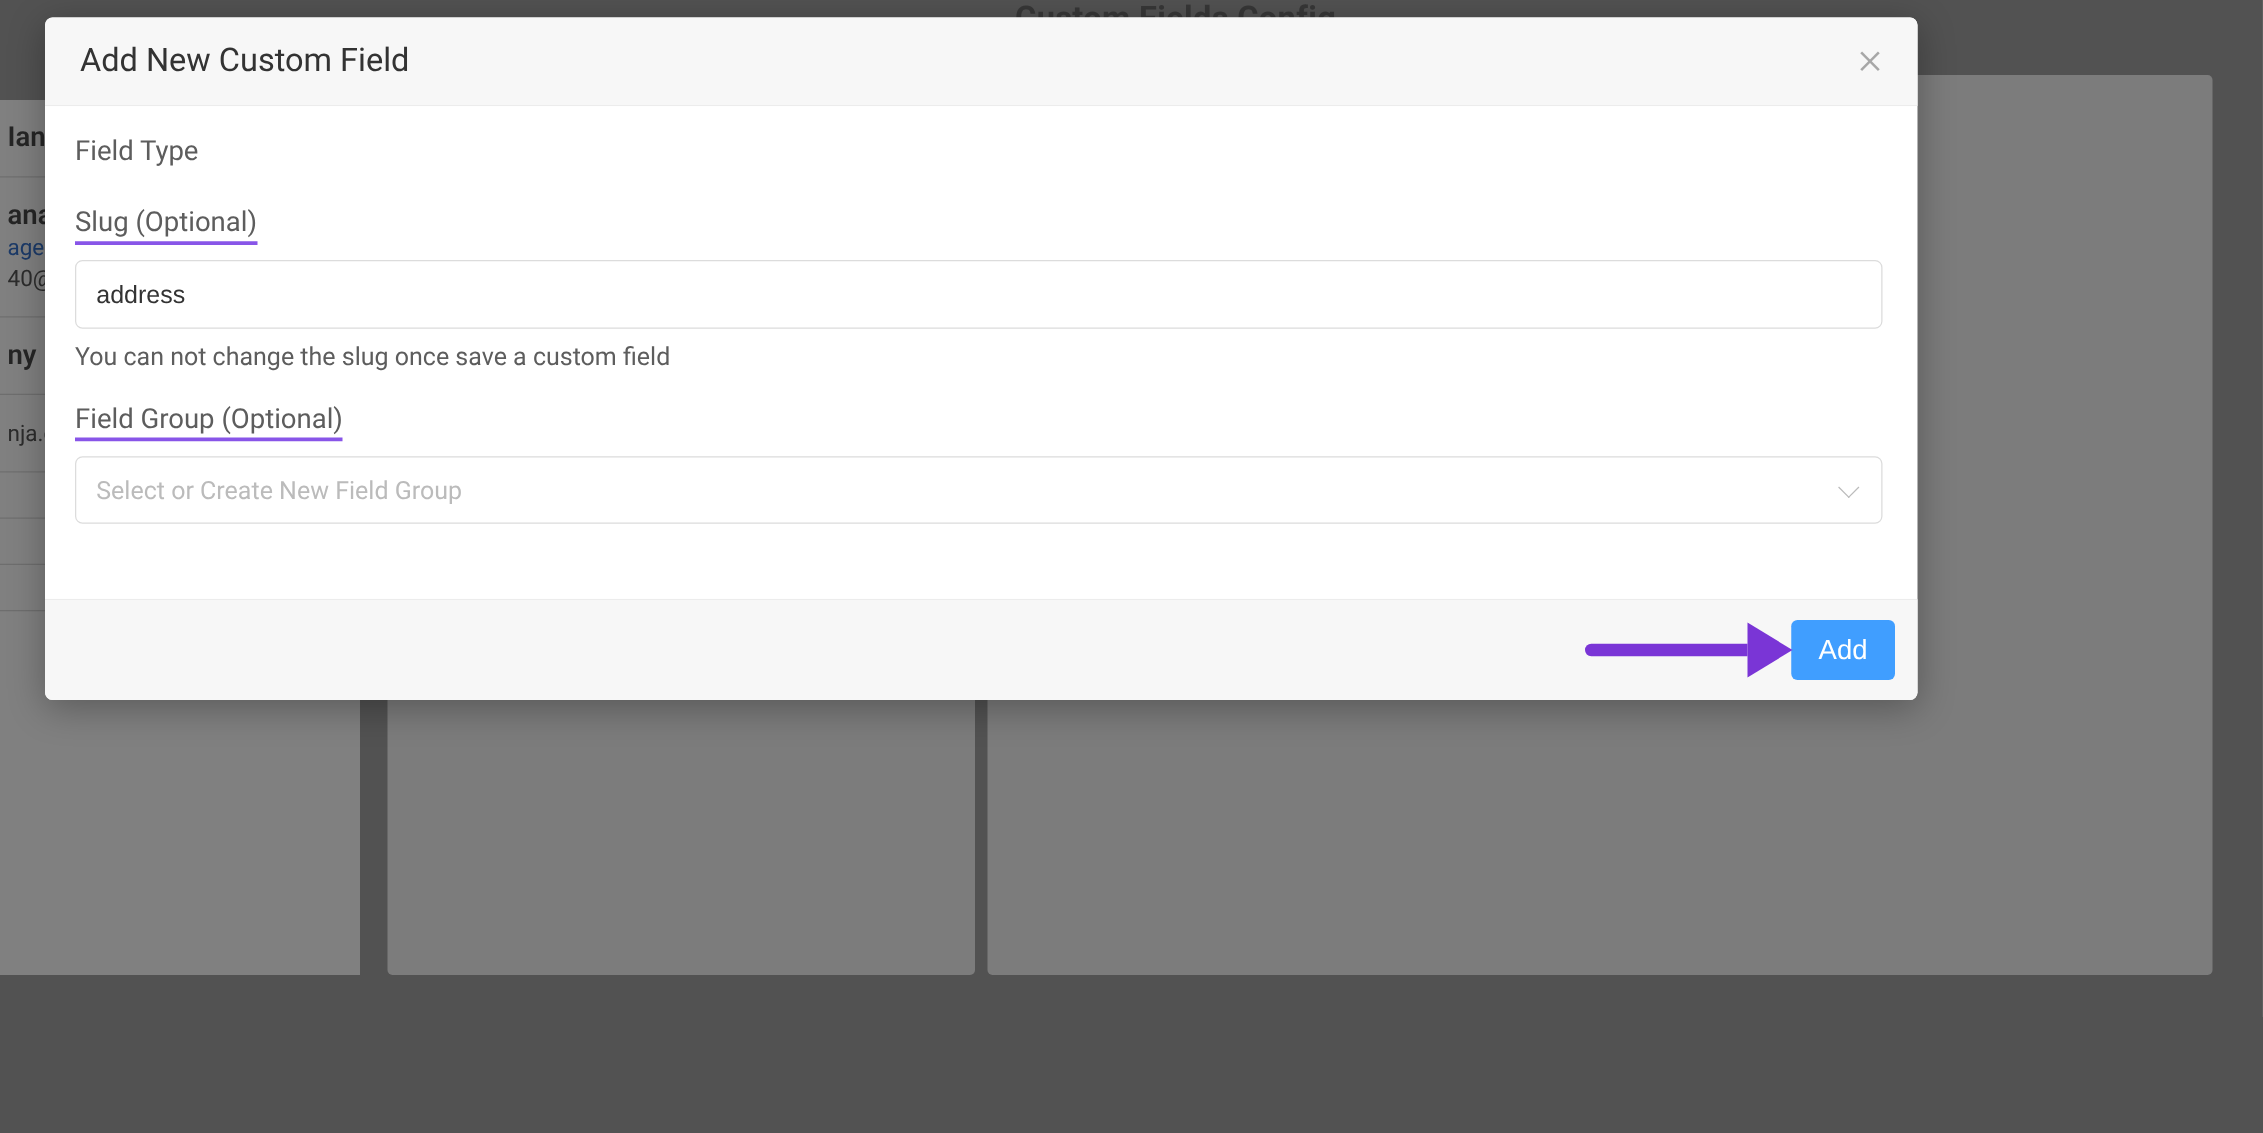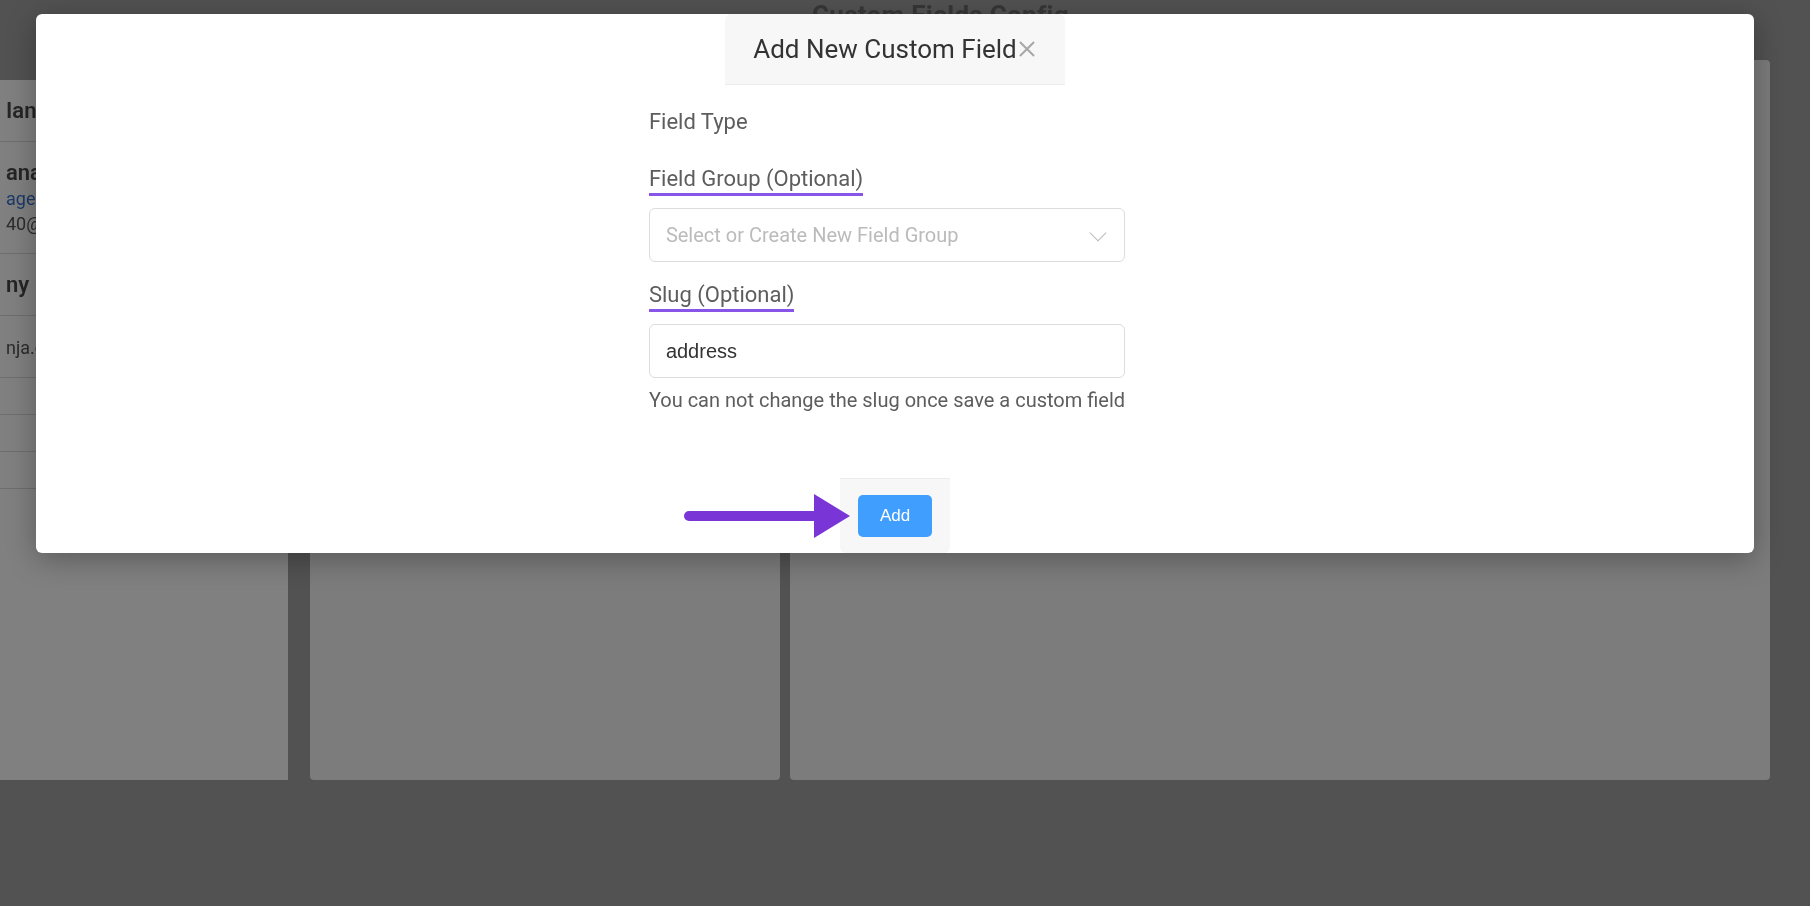--- a/index.html
+++ b/index.html
@@ -56,27 +56,26 @@
       border-radius: 4px;
     }
     .modal-overlay {
       position: absolute;
       top: 0; left: 0; right: 0; bottom: 0;
       background: rgba(0,0,0,0.35);
     }
     .modal {
       position: absolute;
       top: 14px; left: 36px;
-      width: 1718px;
+      width: 1498px;
       background: #fff;
       border-radius: 6px;
       box-shadow: 0 6px 30px rgba(0,0,0,0.3);
       display: flex;
       flex-direction: column;
-      align-items: center;
     }
     .modal-header {
       padding: 20px 28px;
       background: #f7f7f7;
       border-bottom: 1px solid #ececec;
       border-radius: 6px 6px 0 0;
       display: flex;
       justify-content: space-between;
       align-items: center;
     }
@@ -94,21 +93,21 @@
     .close-btn::before, .close-btn::after {
       content: "";
       position: absolute;
       left: 9px; top: 0;
       width: 2px; height: 20px;
       background: #666;
     }
     .close-btn::before { transform: rotate(45deg); }
     .close-btn::after { transform: rotate(-45deg); }
     .modal-body {
-      padding: 24px 28px 40px 12px;
+      padding: 24px 28px 40px 24px;
     }
     .field-label {
       font-size: 22px;
       color: #5d5d5d;
       margin-bottom: 12px;
       display: inline-block;
     }
     .field-label.underlined {
       border-bottom: 3px solid #8855e8;
       padding-bottom: 2px;
@@ -160,21 +159,21 @@
       display: flex;
       justify-content: flex-end;
       position: relative;
     }
     .btn-primary {
       background: #409eff;
       color: #fff;
       border: none;
       border-radius: 5px;
       padding: 11px 22px;
-      font-size: 17px;
+      font-size: 22px;
       cursor: pointer;
     }
     .arrow-annotation {
       position: absolute;
       right: 100px;
       top: 50%;
       transform: translateY(-50%);
       display: flex;
       align-items: center;
     }
@@ -223,35 +222,35 @@
   </div>
 
   <div class="modal-body">
 
     <div class="form-group">
       <span class="field-label">Field Type</span>
     </div>
 
 
     <div class="form-group">
+      <span class="field-label underlined">Slug (Optional)</span>
+      <div class="text-input">
+        <input type="text" value="address" style="">
+      </div>
+      <div class="hint">You can not change the slug once save a custom field</div>
+    </div>
+
+    <div class="form-group">
       <span class="field-label underlined">Field Group (Optional)</span>
       <div class="select">
         <span class="placeholder">Select or Create New Field Group</span>
         <span class="chevron"></span>
       </div>
     </div>
 
-    <div class="form-group">
-      <span class="field-label underlined">Slug (Optional)</span>
-      <div class="text-input">
-        <input type="text" value="address" style="">
-      </div>
-      <div class="hint">You can not change the slug once save a custom field</div>
-    </div>
-
   </div>
 
   <div class="modal-footer">
     <div class="arrow-annotation">
       <div class="arrow-shaft"></div>
       <div class="arrow-head"></div>
     </div>
     <button class="btn-primary">Add</button>
   </div>
 </div>

